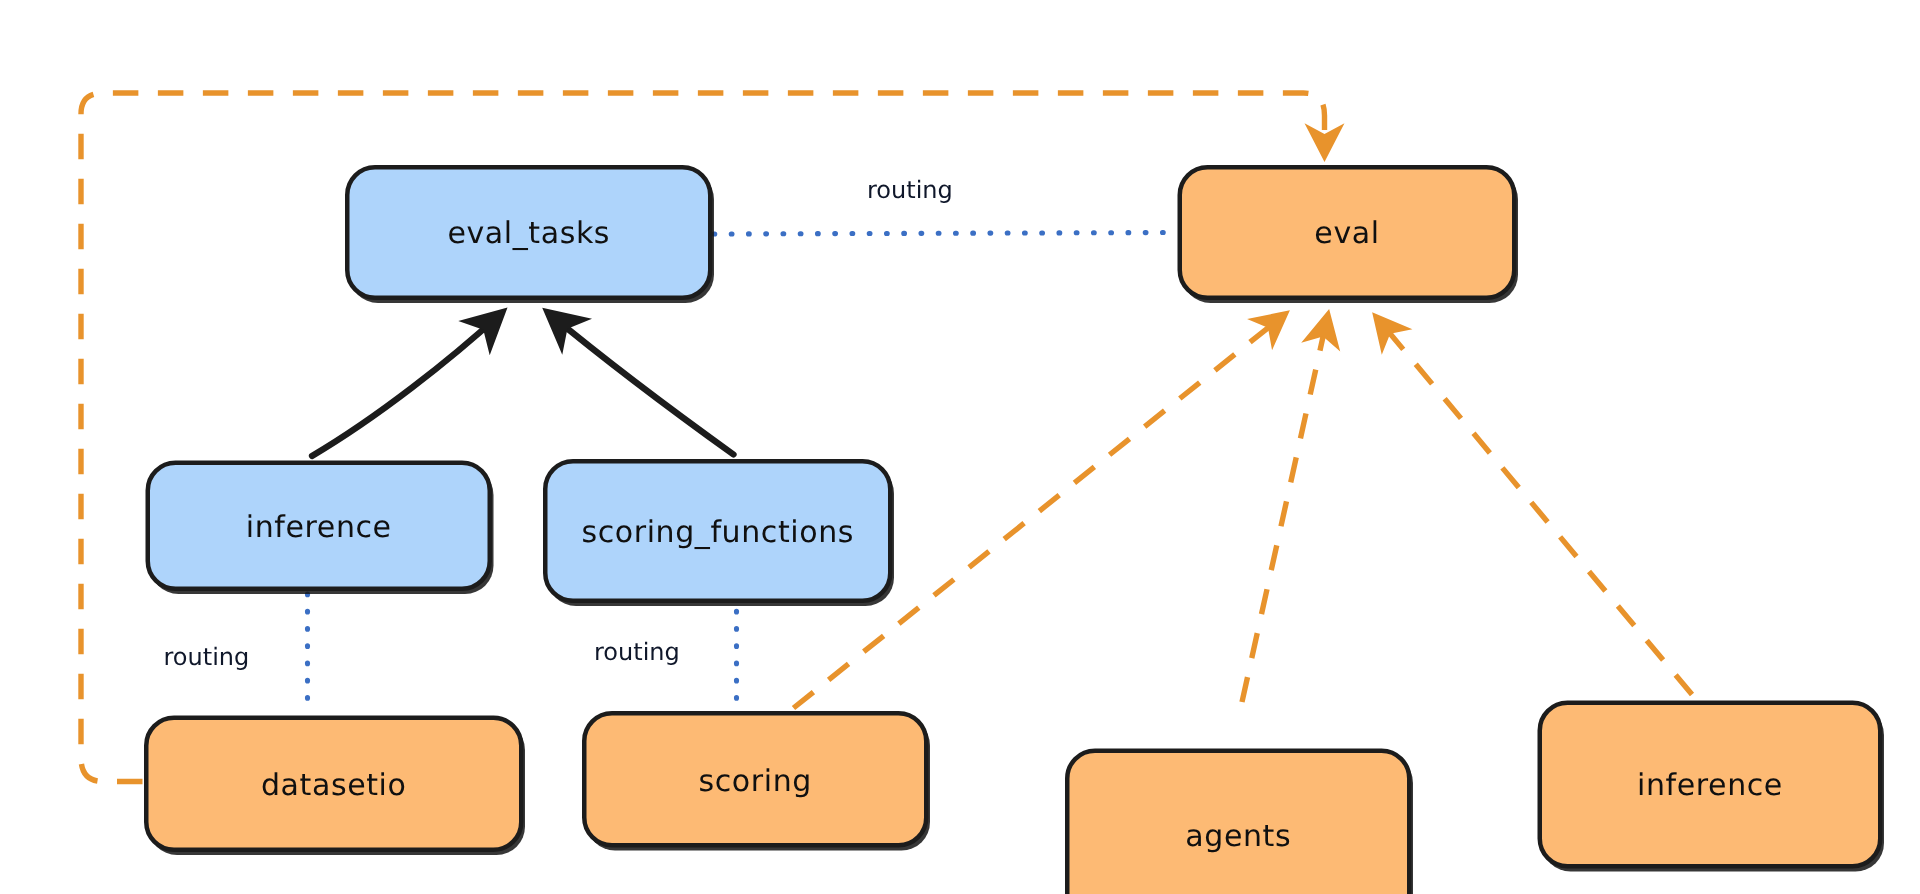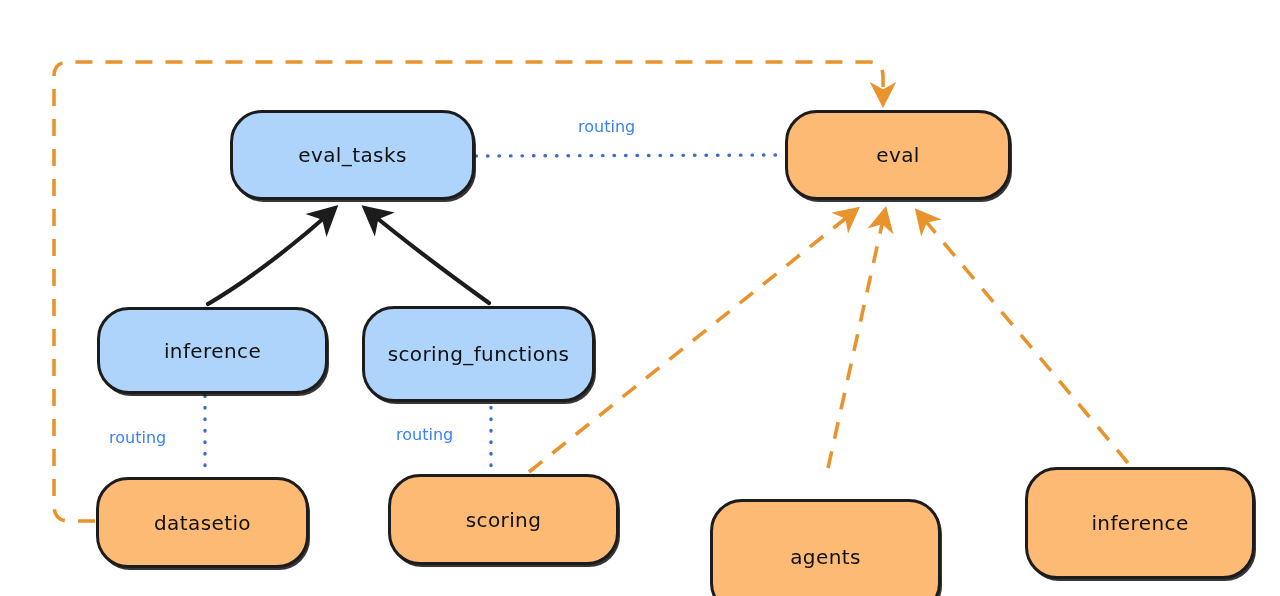--- a/index.html
+++ b/index.html
@@ -26,42 +26,42 @@
     width: 1280px;
     height: 596px;
   }
   .node {
     position: absolute;
     box-sizing: border-box;
     display: flex;
     align-items: center;
     justify-content: center;
     border: 3px solid #1c1c1c;
-    border-radius: 32px;
+    border-radius: 20px;
     box-shadow: 2px 3px 0 -1px rgba(20,20,20,0.85);
   }
   .node .node-label {
     font-family: "DejaVu Sans", sans-serif;
     font-size: 20px;
     color: #101010;
     letter-spacing: 0.4px;
     white-space: nowrap;
     user-select: none;
   }
   .node.blue {
     background: #aed4fb;
   }
   .node.green {
     background: #fdba74;
   }
   .edge-label {
     position: absolute;
     font-family: "DejaVu Sans", sans-serif;
     font-size: 16px;
-    color: #3b82f6;
+    color: #0f172a;
     white-space: nowrap;
     user-select: none;
   }
 </style>
 </head>
 <body>
 
 <div id="diagram-root">
 
   <svg id="edge-layer" viewBox="0 0 1280 596">
@@ -102,21 +102,21 @@
   </div>
 
   <div class="node blue" style="left:97px; top:307px; width:231px; height:87px;">
     <span class="node-label">inference</span>
   </div>
 
   <div class="node blue" style="left:362px; top:306px; width:233px; height:96px;">
     <span class="node-label">scoring_functions</span>
   </div>
 
-  <div class="node green" style="left:96px; top:477px; width:213px; height:91px;">
+  <div class="node green" style="left:96px; top:477px; width:253px; height:91px;">
     <span class="node-label">datasetio</span>
   </div>
 
   <div class="node green" style="left:388px; top:474px; width:231px; height:91px;">
     <span class="node-label">scoring</span>
   </div>
 
   <div class="node green" style="left:710px; top:499px; width:231px; height:116px;">
     <span class="node-label">agents</span>
   </div>

